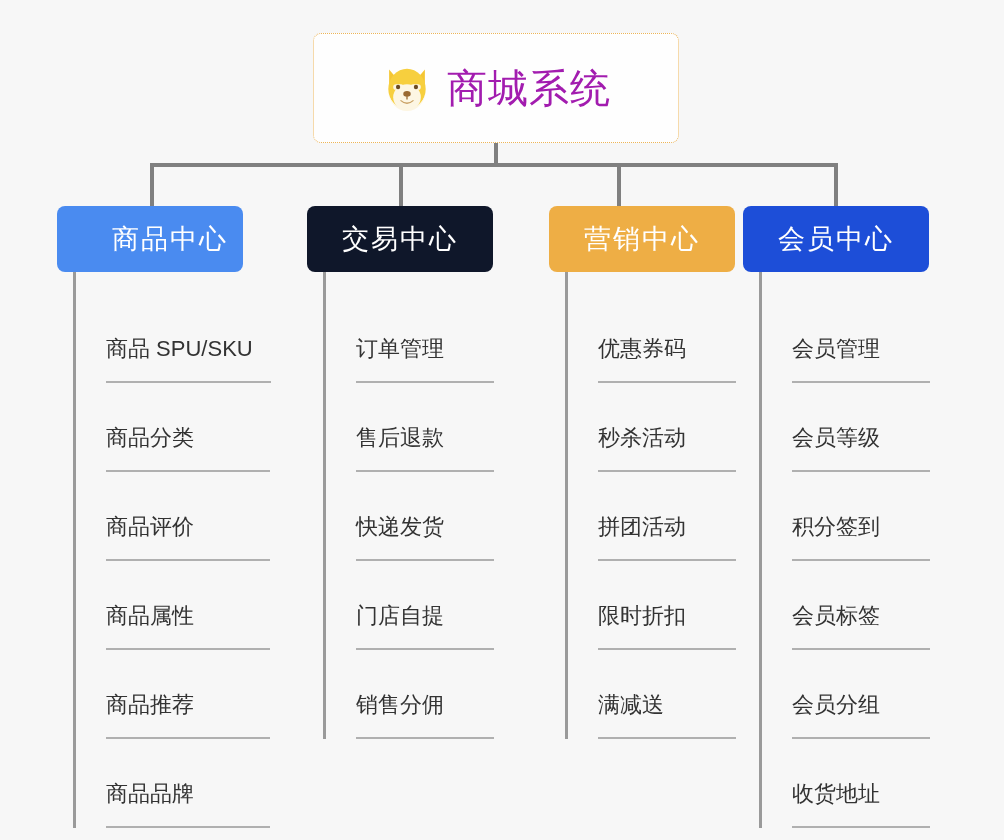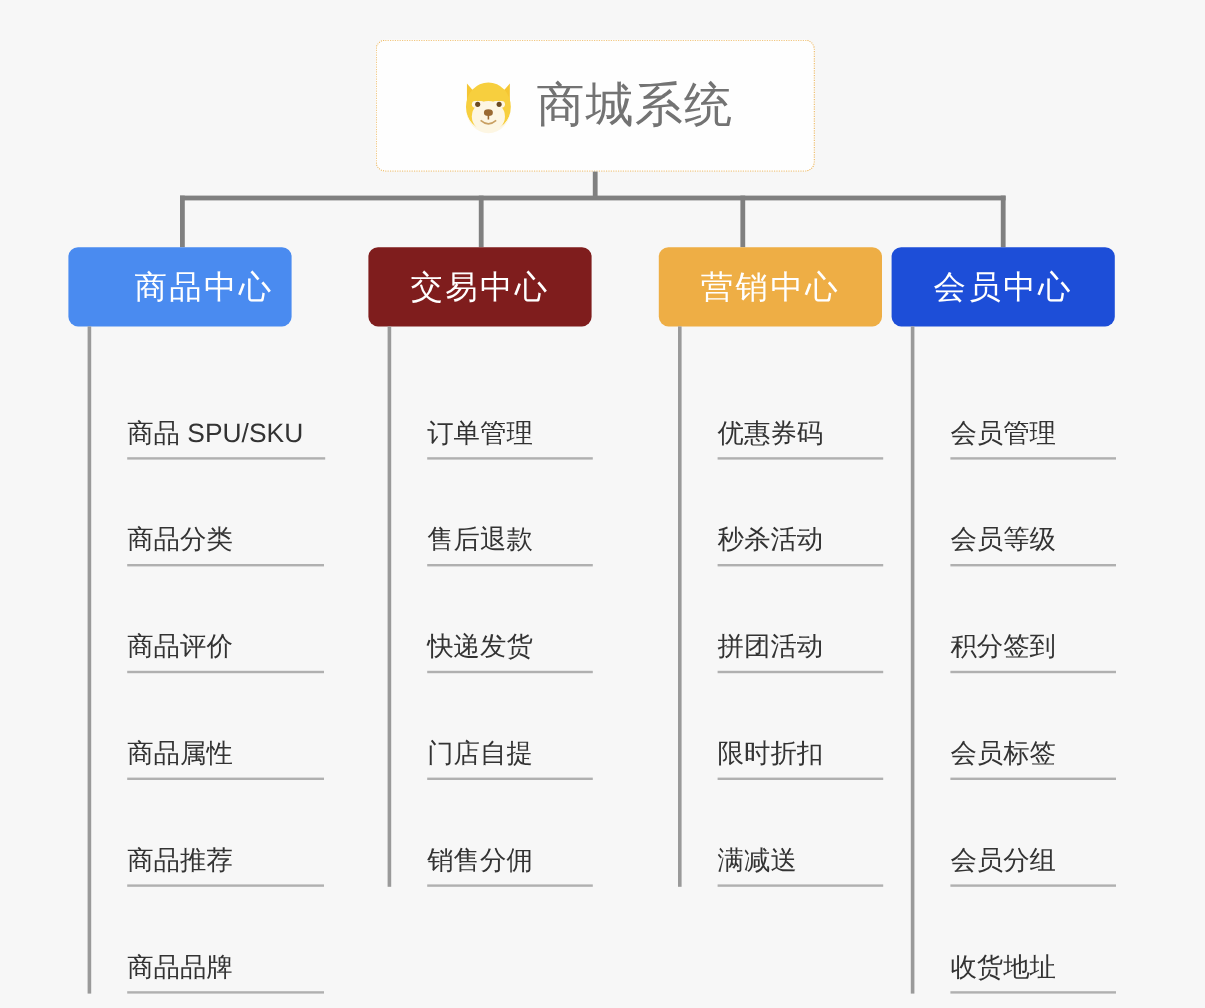--- a/index.html
+++ b/index.html
@@ -116,21 +116,21 @@
     box-sizing: border-box;
     position: relative;
     display: flex;
     align-items: flex-end;
     padding-left: 30px;
   }
   .leaf-label {
     font-size: 22px;
     color: #333333;
     line-height: 1.1;
-    padding-bottom: 8px;
+    padding-bottom: 20px;
     white-space: nowrap;
     border-bottom: 2px solid #b0b0b0;
     min-width: 120px;
     box-sizing: content-box;
     padding-right: 18px;
   }
   .column.c0 .leaf-label { min-width: 146px; }
 </style>
 </head>
 <body>
@@ -147,21 +147,21 @@
         <ellipse cx="32" cy="42" rx="17" ry="16" fill="#fdf6e3"></ellipse>
         <rect x="15" y="26" width="13" height="7" rx="3.5" fill="#fdf6e3"></rect>
         <rect x="36" y="26" width="13" height="7" rx="3.5" fill="#fdf6e3"></rect>
         <ellipse cx="21" cy="29.5" rx="2.6" ry="2.8" fill="#6b4a22"></ellipse>
         <ellipse cx="43" cy="29.5" rx="2.6" ry="2.8" fill="#6b4a22"></ellipse>
         <ellipse cx="32" cy="38" rx="4.6" ry="3.4" fill="#9a6a33"></ellipse>
         <path d="M32 41 L32 45" stroke="#9a6a33" stroke-width="1.6" fill="none"></path>
         <path d="M24 46 q8 7 16 0" stroke="#c9a063" stroke-width="1.6" fill="none"></path>
       </svg>
     </div>
-    <div class="root-title" style="color: #737373;">商城系统</div>
+    <div class="root-title" style="color: #a21caf;">商城系统</div>
   </div>
 
   <div class="conn conn-root-stem" style="background: rgb(128, 128, 128);"></div>
   <div class="conn conn-bus" style="background: rgb(128, 128, 128);"></div>
   <div class="conn conn-drop c0" style="background: rgb(128, 128, 128);"></div>
   <div class="conn conn-drop c1" style="background: rgb(128, 128, 128);"></div>
   <div class="conn conn-drop c2" style="background: rgb(128, 128, 128);"></div>
   <div class="conn conn-drop c3" style="background: rgb(128, 128, 128);"></div>
 
   <div class="column c0">
@@ -184,21 +184,21 @@
       <div class="leaf">
         <span class="leaf-label">商品推荐</span>
       </div>
       <div class="leaf">
         <span class="leaf-label">商品品牌</span>
       </div>
     </div>
   </div>
 
   <div class="column c1">
-    <div class="cat-header" style="background: #7f1d1d;">
+    <div class="cat-header" style="background: #0f172a;">
       <span>交易中心</span>
     </div>
     <div class="leaves">
       <div class="leaf">
         <span class="leaf-label">订单管理</span>
       </div>
       <div class="leaf">
         <span class="leaf-label">售后退款</span>
       </div>
       <div class="leaf">

